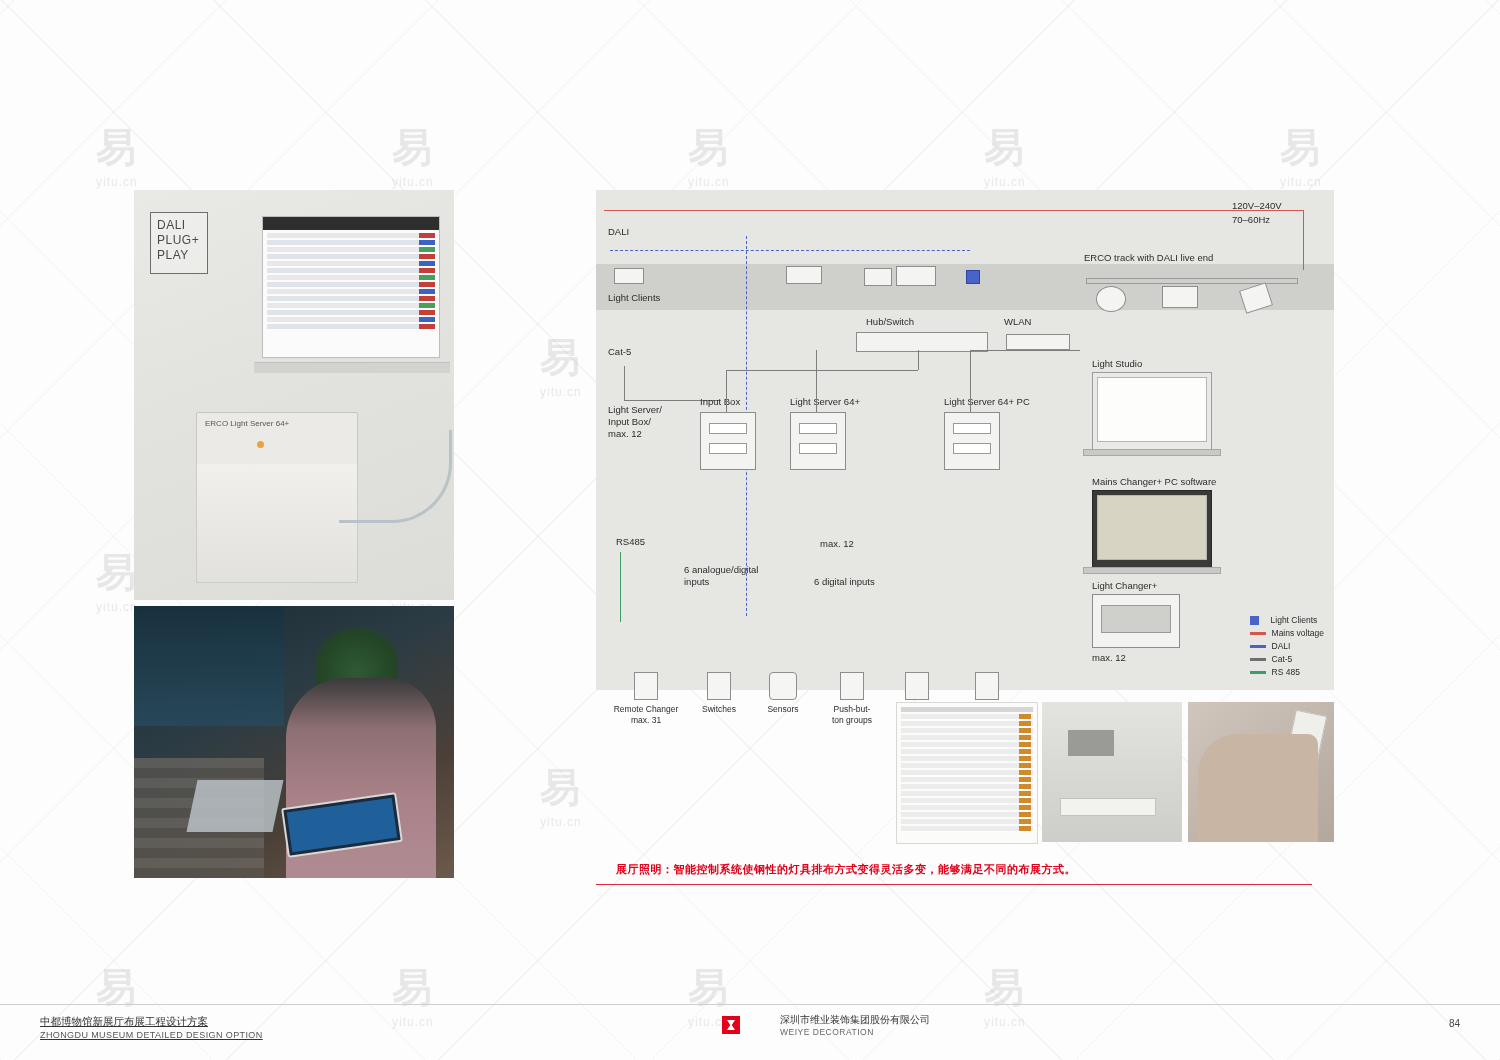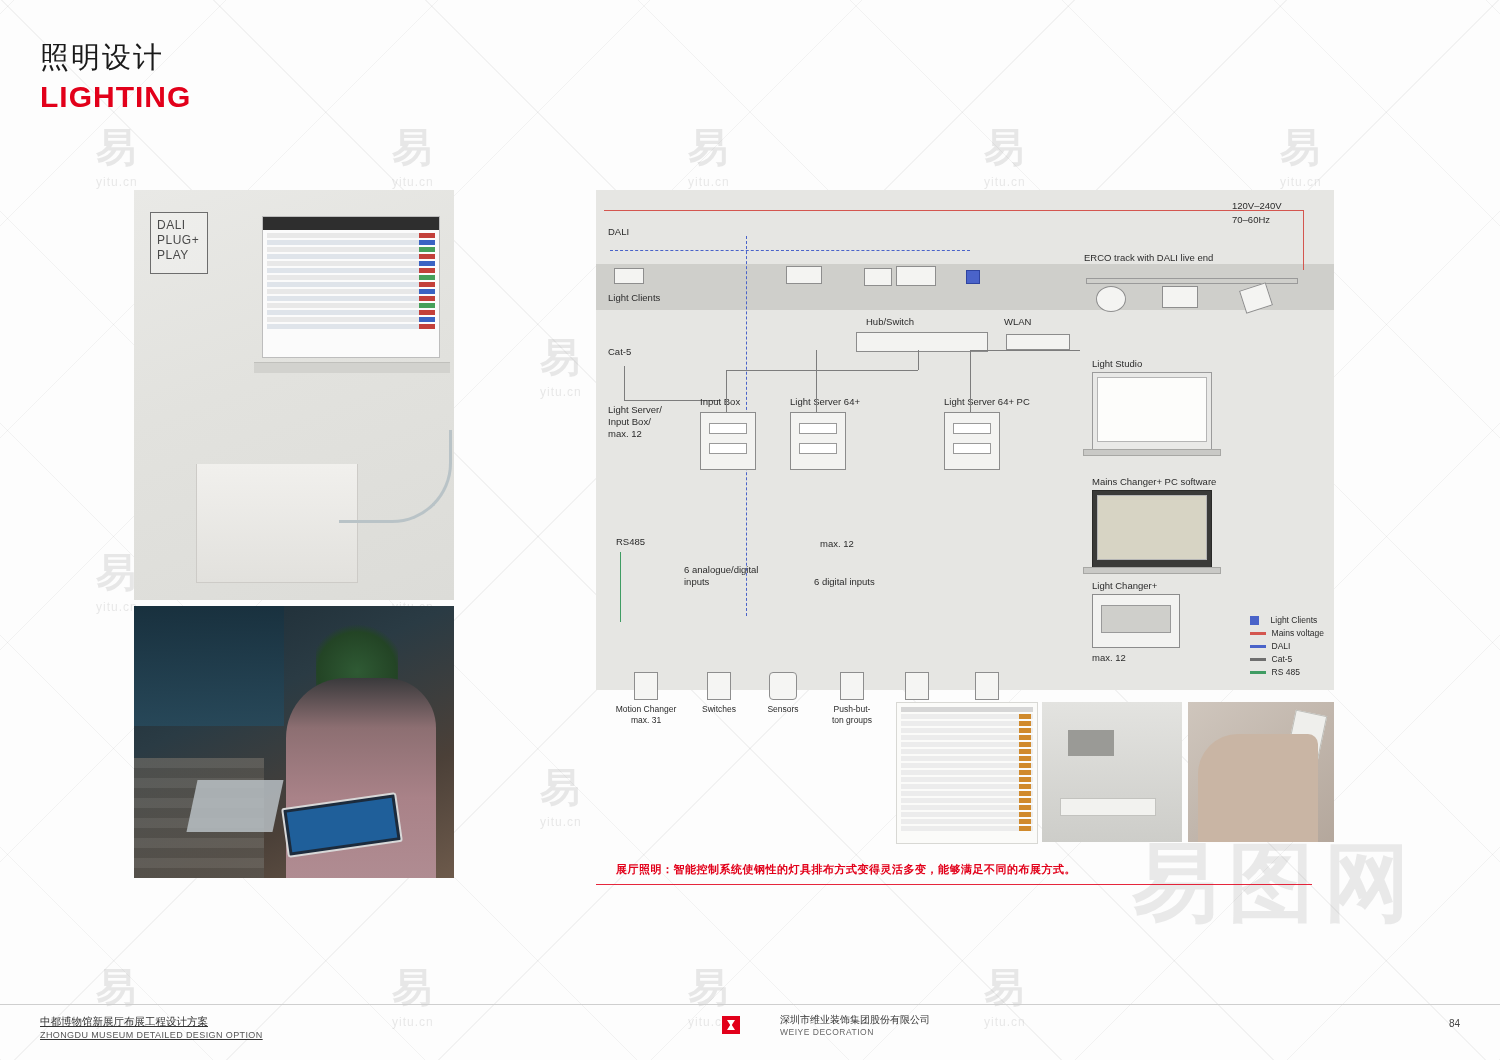--- a/index.html
+++ b/index.html
@@ -229,26 +229,21 @@
   <div class="wm-tile" style="left:688px;top:545px;"><span>易</span><span class="sub">yitu.cn</span></div>
   <div class="wm-tile" style="left:1280px;top:545px;"><span>易</span><span class="sub">yitu.cn</span></div>
 
   <div class="wm-tile" style="left:244px;top:760px;"><span>易</span><span class="sub">yitu.cn</span></div>
   <div class="wm-tile" style="left:540px;top:760px;"><span>易</span><span class="sub">yitu.cn</span></div>
   <div class="wm-tile" style="left:96px;top:960px;"><span>易</span><span class="sub">yitu.cn</span></div>
   <div class="wm-tile" style="left:392px;top:960px;"><span>易</span><span class="sub">yitu.cn</span></div>
   <div class="wm-tile" style="left:688px;top:960px;"><span>易</span><span class="sub">yitu.cn</span></div>
   <div class="wm-tile" style="left:984px;top:960px;"><span>易</span><span class="sub">yitu.cn</span></div>
 
-  <div class="big-wm">易图网</div>
-
-  <div class="header">
-    <div class="cn">照明设计</div>
-    <div class="en">LIGHTING</div>
-  </div>
+
 
   <div class="board">
 
     <div class="left-col">
 
       <div class="photo-top">
         <div class="dali-badge">
           <div>DALI</div>
           <div>PLUG+</div>
           <div>PLAY</div>
@@ -297,20 +292,24 @@
                 <span class="chip b"></span>
               </div>
             <div class="row alt">
                 <span class="chip"></span>
               </div>
           </div>
         </div>
 
         <div class="monitor-shelf"></div>
 
+        <div class="device">
+          <div class="lbl">ERCO   Light Server 64+</div>
+          <div class="led"></div>
+        </div>
         <div class="device-body"></div>
         <div class="cable"></div>
       </div>
 
       <div class="photo-bottom">
         <div class="pb-window"></div>
         <div class="pb-stairs"></div>
         <div class="pb-plant"></div>
         <div class="pb-laptop"></div>
         <div class="pb-person"></div>
@@ -406,21 +405,21 @@
       <div class="dg-label" style="left:20px;top:346px;">RS485</div>
       <div class="dg-line green" style="left:24px;top:362px;width:1px;height:70px;"></div>
       <div class="dg-label" style="left:224px;top:348px;">max. 12</div>
       <div class="dg-label" style="left:88px;top:374px;">6 analogue/digital</div>
       <div class="dg-label" style="left:88px;top:386px;">inputs</div>
       <div class="dg-label" style="left:218px;top:386px;">6 digital inputs</div>
 
       <div class="icon-row">
         <div class="icon-cell" style="left:6px;top:0;width:72px;">
           <div class="icon-glyph"></div>
-          <div>Motion Changer</div>
+          <div>Remote Changer</div>
           <div>max. 31</div>
         </div>
         <div class="icon-cell" style="left:84px;top:0;width:62px;">
           <div class="icon-glyph"></div>
           <div>Switches</div>
         </div>
         <div class="icon-cell" style="left:148px;top:0;width:62px;">
           <div class="icon-glyph" style="width:26px;border-radius:4px;"></div>
           <div>Sensors</div>
         </div>

